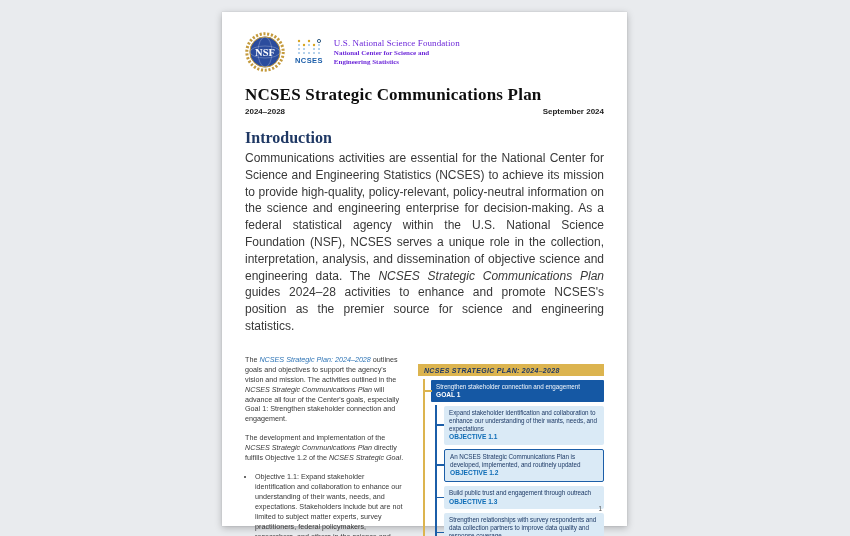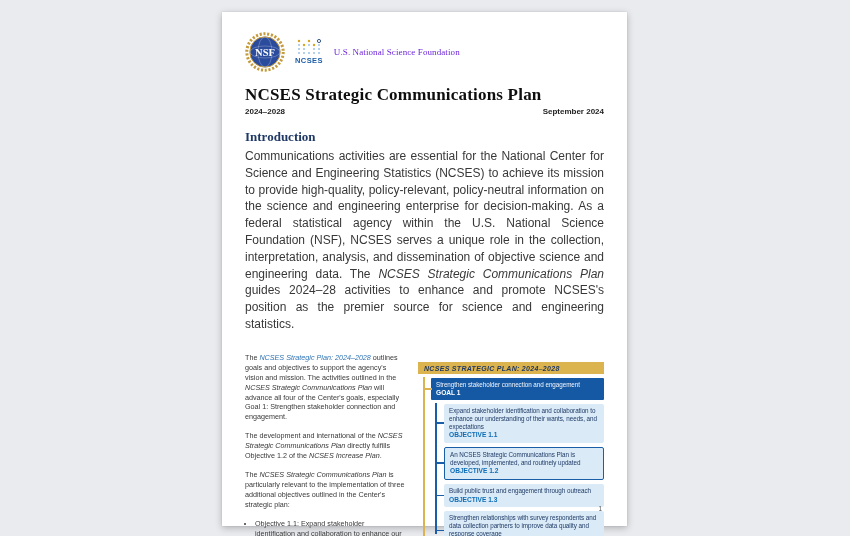--- a/index.html
+++ b/index.html
@@ -22,21 +22,21 @@
   .nsf-logo { width:40px; height:40px; flex:0 0 auto; }
   .ncses-logo { display:flex; flex-direction:column; align-items:center; flex:0 0 auto; margin-left:2px; }
   .ncses-wordmark { font-size:7.5px; font-weight:bold; color:#1c5ea9; letter-spacing:.4px; margin-top:1px; }
   .org-text { font-family:"Liberation Serif", serif; color:#6d28d9; margin-left:3px; }
   .org-name { font-size:9px; letter-spacing:.1px; }
   .center-name { font-size:7px; font-weight:bold; line-height:1.25; margin-top:1px; }
   
   .doc-title { font-family:"Liberation Serif", serif; font-weight:bold; font-size:17px; color:#0e0e0e; margin-top:11px; letter-spacing:.2px; }
   .dateline { display:flex; justify-content:space-between; font-size:8px; font-weight:bold; color:#1d1d1d; margin-top:2px; }
   
-  .intro-heading { font-family:"Liberation Serif", serif; font-weight:bold; font-size:13px; color:#1f3864; margin-top:13px; }
+  .intro-heading { font-family:"Liberation Serif", serif; font-weight:bold; font-size:16px; color:#1f3864; margin-top:13px; }
   .intro-body { font-size:12px; line-height:1.4; color:#383838; text-align:justify; margin-top:3px; }
   .it { font-style:italic; }
   .link { color:#2e74b5; font-style:italic; }
   .section-heading { font-family:"Liberation Serif", serif; font-weight:bold; font-size:10.5px; color:#1c5ea9; margin-top:11px; }
   
   .columns { display:flex; margin-top:20px; }
   .left-col { width:161px; flex:0 0 auto; font-size:7.2px; line-height:1.38; color:#383838; }
   .left-col p { margin-bottom:9px; }
   .left-col ul { padding-left:10px; }
   .left-col li { margin-bottom:2px; }
@@ -113,39 +113,42 @@
             <circle cx="7" cy="6" r="1.2"></circle>
             <circle cx="12" cy="2" r="1.2"></circle>
           <circle cx="17" cy="6" r="1.2"></circle>
         </g>
         <circle cx="22" cy="2" r="1.6" fill="none" stroke="#1f4e79" stroke-width=".9"></circle>
       </svg>
       <div class="ncses-wordmark">NCSES</div>
     </div>
     <div class="org-text">
       <div class="org-name">U.S. National Science Foundation</div>
+      <div class="center-name">
+        <div>National Center for Science and</div>
+        <div>Engineering Statistics</div>
+      </div>
     </div>
   </div>
 
   <div class="doc-title">NCSES Strategic Communications Plan</div>
   <div class="dateline">
     <span>2024–2028</span>
     <span>September 2024</span>
   </div>
 
   <div class="intro-heading">Introduction</div>
   <div class="intro-body"><span>Communications activities are essential for the National Center for Science and Engineering Statistics (NCSES) to achieve its mission to provide high-quality, policy-relevant, policy-neutral information on the science and engineering enterprise for decision-making. As a federal statistical agency within the U.S. National Science Foundation (NSF), NCSES serves a unique role in the collection, interpretation, analysis, and dissemination of objective science and engineering data. The </span><span class="it">NCSES Strategic Communications Plan</span><span> guides 2024–28 activities to enhance and promote NCSES's position as the premier source for science and engineering statistics.</span></div>
 
 
   <div class="columns">
 
     <div class="left-col">
       <p><span>The </span><span class="link">NCSES Strategic Plan: 2024–2028</span><span> outlines goals and objectives to support the agency's vision and mission. The activities outlined in the </span><span class="it">NCSES Strategic Communications Plan</span><span> will advance all four of the Center's goals, especially Goal 1: Strengthen stakeholder connection and engagement.</span></p>
-      <p><span>The development and international of the </span><span class="it">NCSES Strategic Communications Plan</span><span> directly fulfills Objective 1.2 of the </span><span class="it">NCSES Increase Plan</span><span>.</span></p>
-      <p><span>The </span><span class="it">NCSES Strategic Communications Plan</span><span> is particularly relevant to the implementation of three additional objectives outlined in the Center's strategic plan:</span></p>
+      <p><span>The development and implementation of the </span><span class="it">NCSES Strategic Communications Plan</span><span> directly fulfills Objective 1.2 of the </span><span class="it">NCSES Strategic Goal</span><span>.</span></p>
       <ul>
         <li>Objective 1.1: Expand stakeholder identification and collaboration to enhance our understanding of their wants, needs, and expectations. Stakeholders include but are not limited to subject matter experts, survey practitioners, federal policymakers, researchers, and others in the science and engineering community and international communities.</li>
       </ul>
     </div>
 
     <div class="diagram">
       <div class="d-header">NCSES STRATEGIC PLAN: 2024–2028</div>
       <div class="d-body">
         <div class="vline gold-vline"></div>
         <div class="vline blue-vline"></div>

